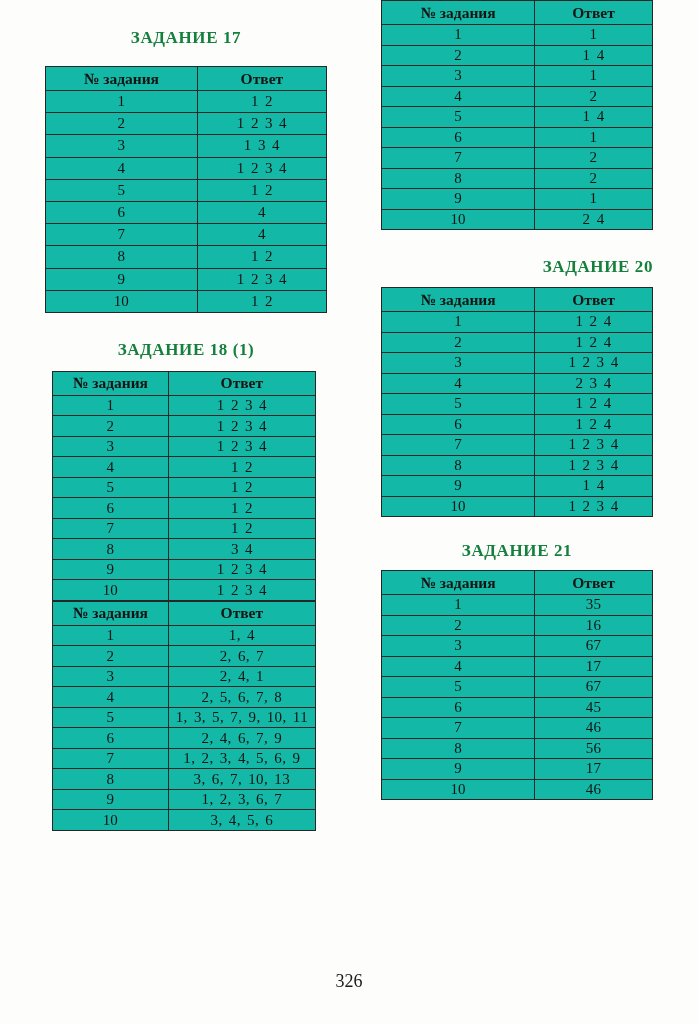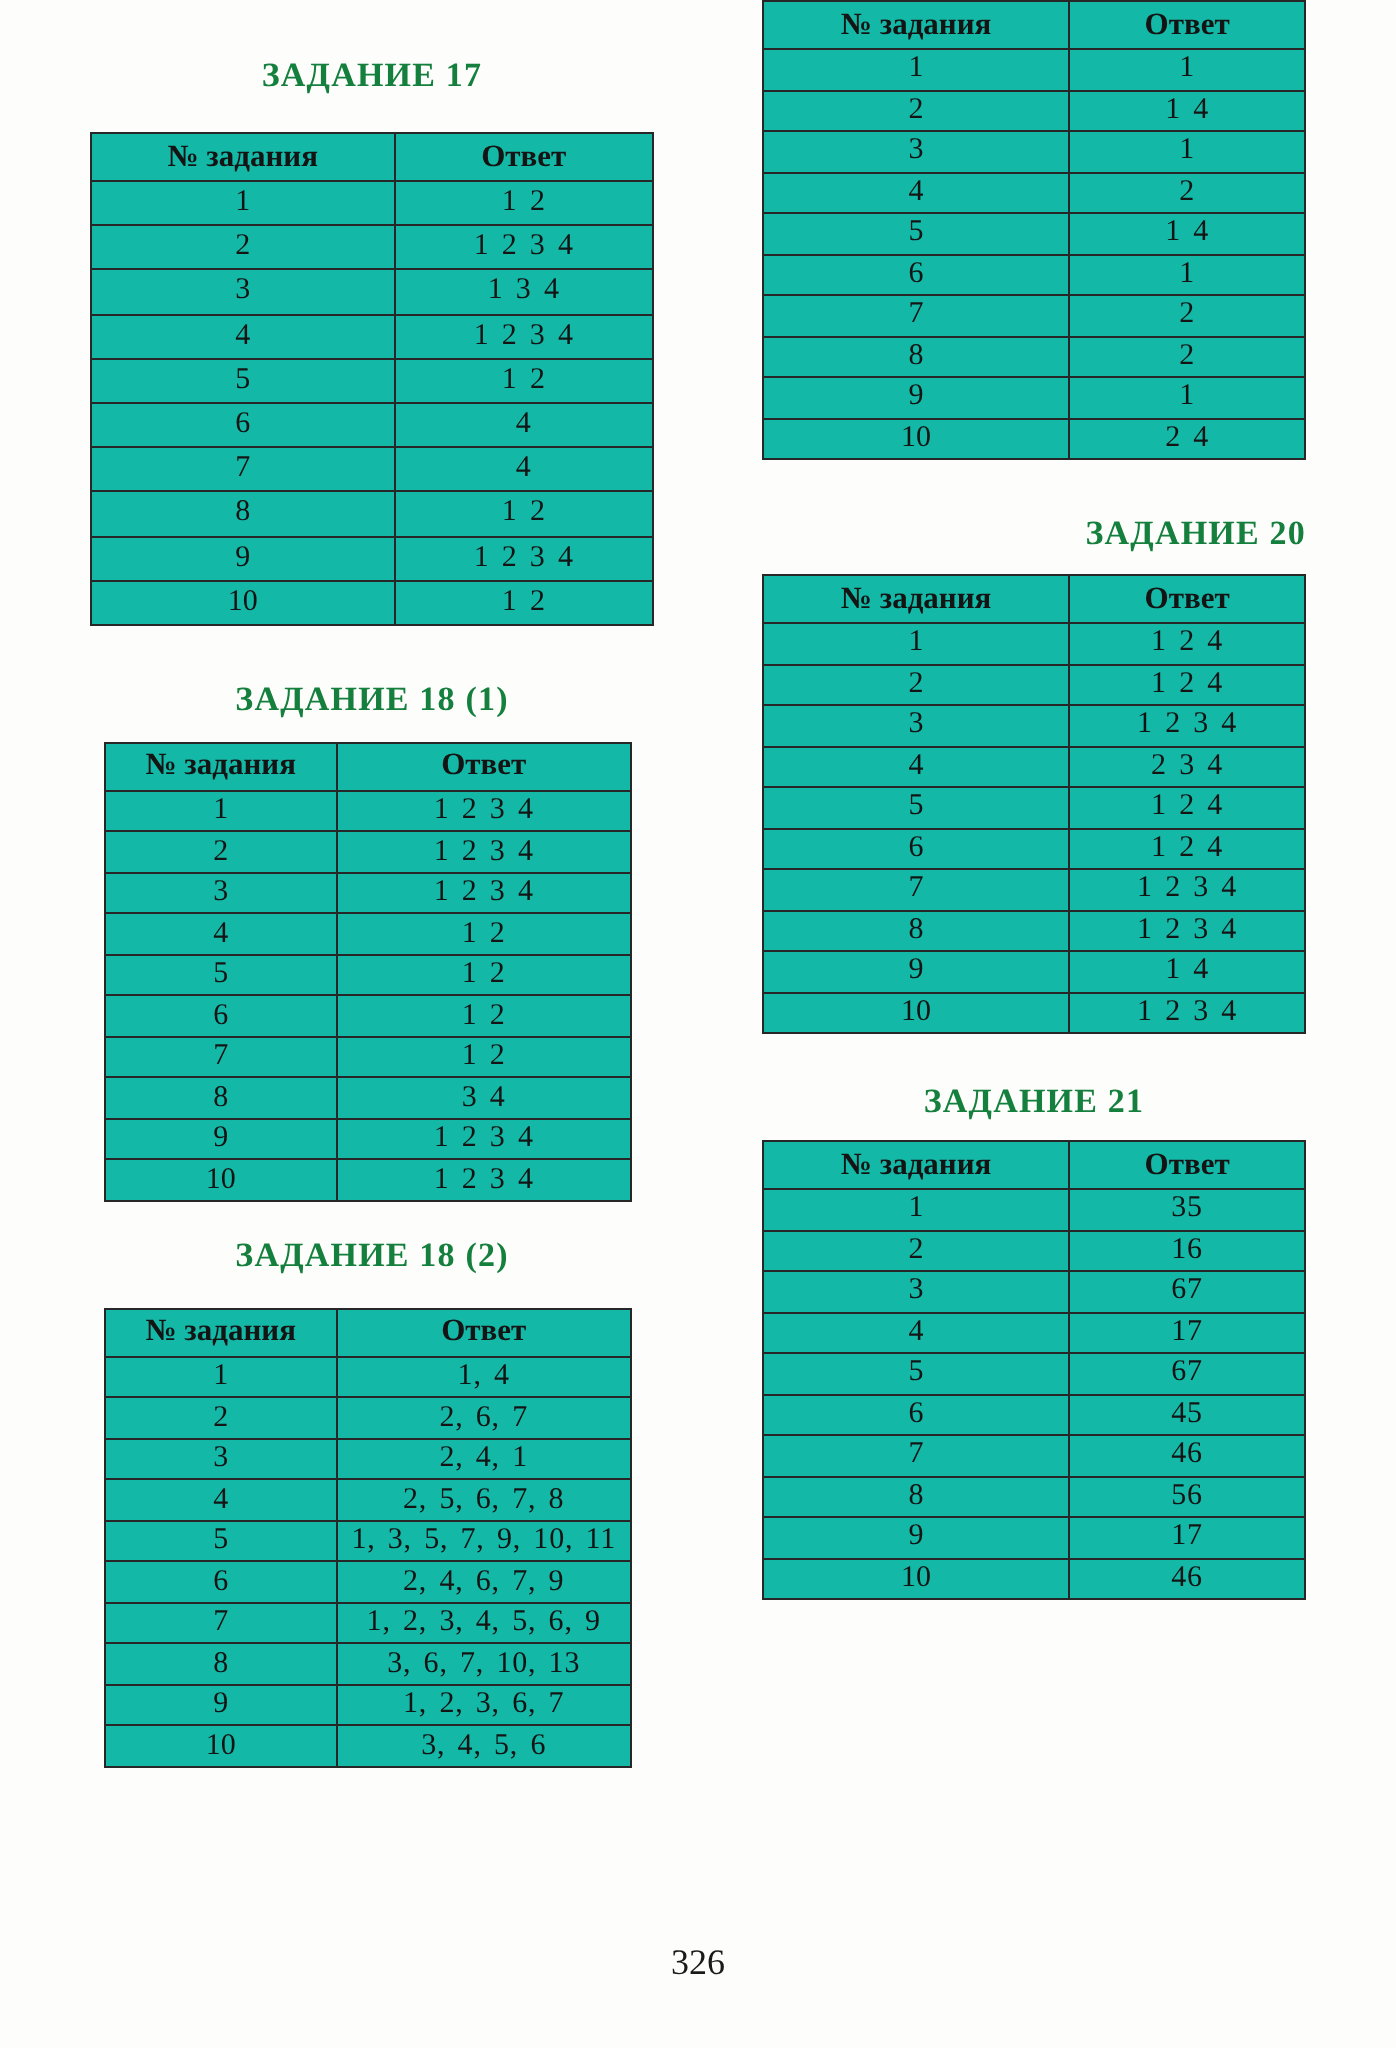--- a/index.html
+++ b/index.html
@@ -200,21 +200,20 @@
             </tr>
             <tr>
               <td class="num">10</td>
               <td class="ans">1 2 3 4</td>
             </tr>
           </tbody>
       </table>
     </section>
 
     <section class="task-section sec-18-2">
-      <h2>ЗАДАНИЕ 18 (2)</h2>
       <table class="answers w44">
         <colgroup>
             <col class="c-num">
             <col class="c-ans">
           </colgroup>
         <thead>
           <tr>
             <th>№ задания</th>
             <th>Ответ</th>
           </tr>

